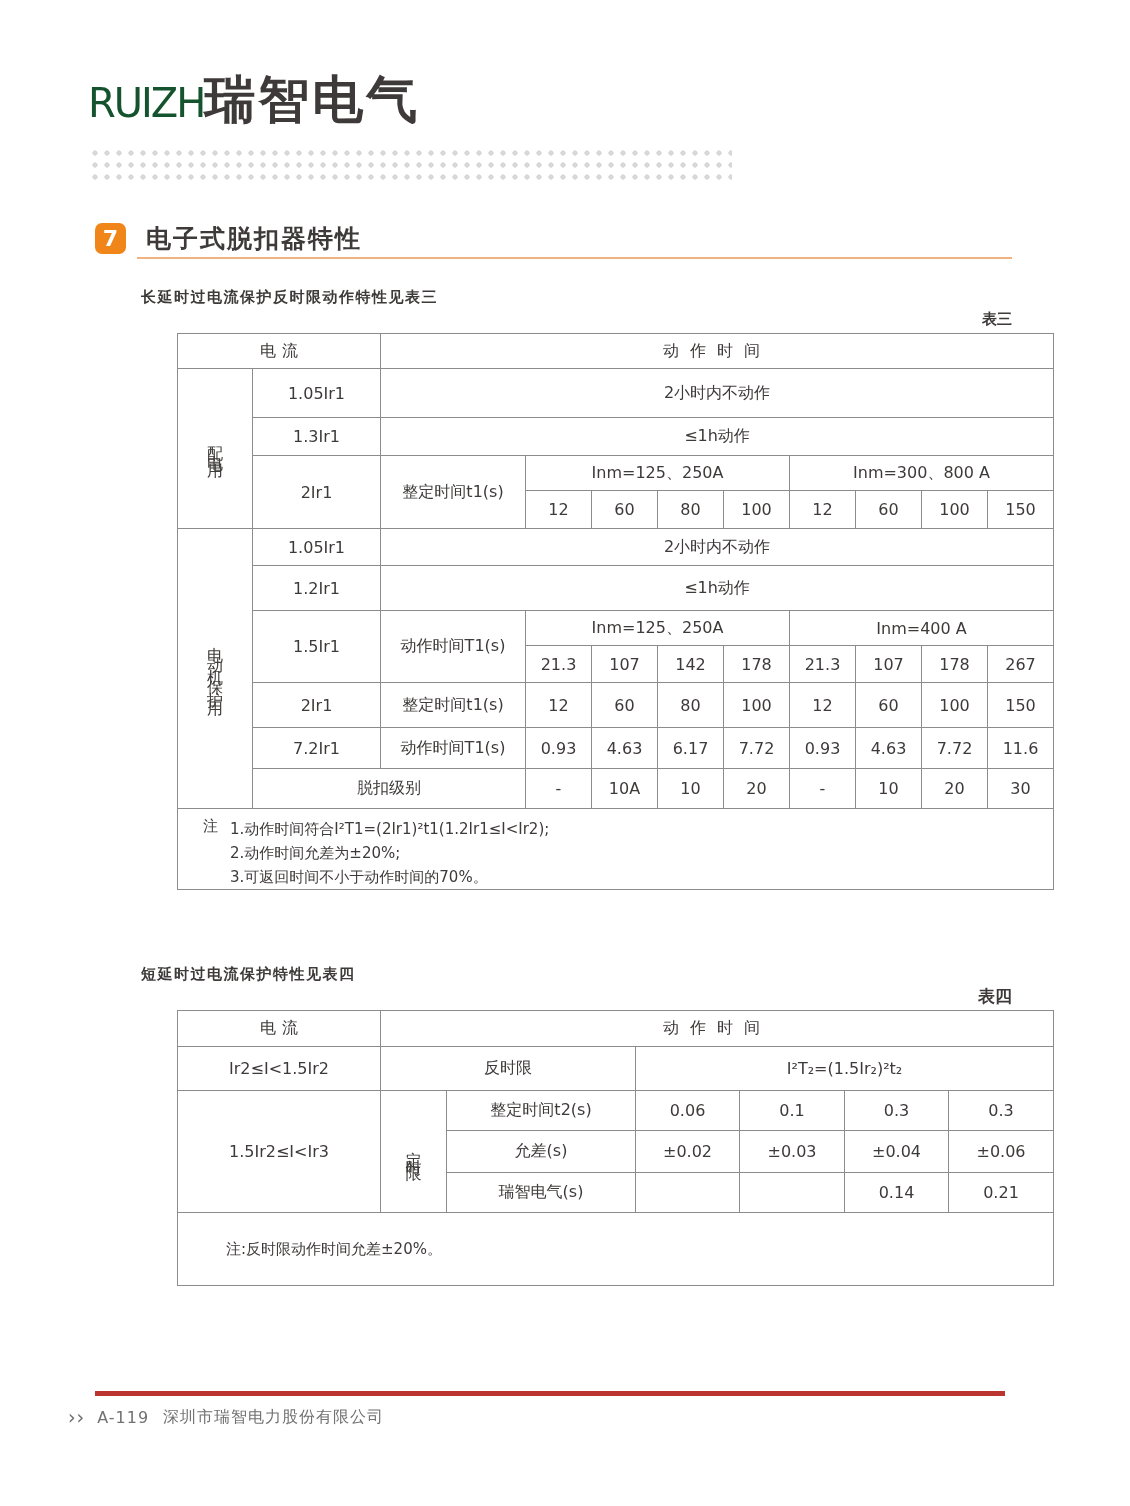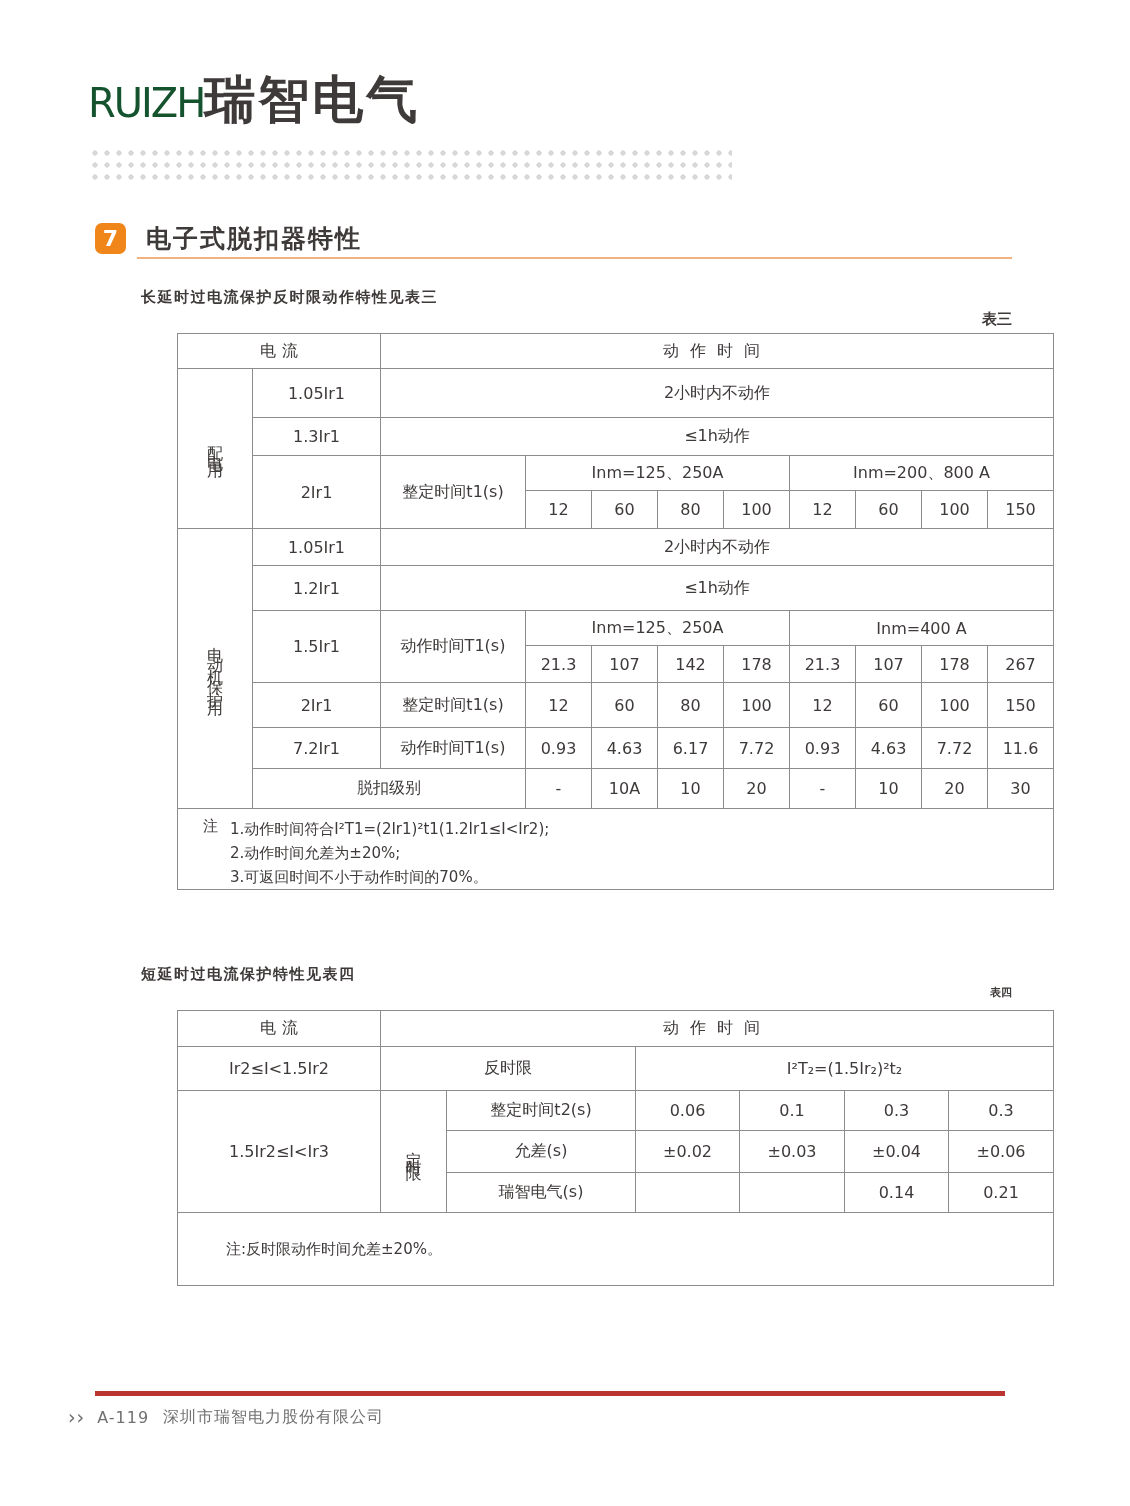--- a/index.html
+++ b/index.html
@@ -19,21 +19,21 @@
   .badge{width:31px;height:31px;background:#f08519;border-radius:7px;color:#fff;
          font-size:22px;font-weight:bold;display:flex;align-items:center;justify-content:center;}
   .sec-title{margin-left:20px;font-size:25px;font-weight:bold;letter-spacing:2px;}
   .sec-underline{position:absolute;left:137px;top:257px;width:875px;height:2px;background:#f2b27f;}
 
   
   .caption{position:absolute;font-size:15px;font-weight:bold;letter-spacing:1.5px;}
   .cap3{left:141px;top:288px;}
   .lbl3{position:absolute;right:118px;top:310px;font-size:15px;font-weight:bold;}
   .cap4{left:141px;top:965px;font-family:Liberation Serif, serif;}
-  .lbl4{position:absolute;right:118px;top:985px;font-size:11px;font-weight:bold;}
+  .lbl4{position:absolute;right:118px;top:985px;font-size:17px;font-weight:bold;}
 
   
   .tblwrap{position:absolute;left:137px;margin-left:40px;}
   .t3{top:333px;}
   .t4{top:1010px;}
   table{border-collapse:collapse;table-layout:fixed;}
   td{border:1px solid #8c8c8c;text-align:center;vertical-align:middle;
      font-size:16px;color:#3e3a39;padding:0;overflow:hidden;}
   .hcur{letter-spacing:6px;padding-left:6px;}
   .htime{letter-spacing:11px;}
@@ -97,21 +97,21 @@
         <td colspan="9">2小时内不动作</td>
       </tr>
       <tr style="height:38px">
         <td>1.3Ir1</td>
         <td colspan="9">≤1h动作</td>
       </tr>
       <tr style="height:35px">
         <td rowspan="2">2Ir1</td>
         <td rowspan="2">整定时间t1(s)</td>
         <td colspan="4">Inm=125、250A</td>
-        <td colspan="4">Inm=200、800 A</td>
+        <td colspan="4">Inm=300、800 A</td>
       </tr>
       <tr style="height:38px">
         <td>12</td>
         <td>60</td>
         <td>80</td>
         <td>100</td>
         <td>12</td>
         <td>60</td>
         <td>100</td>
         <td>150</td>

